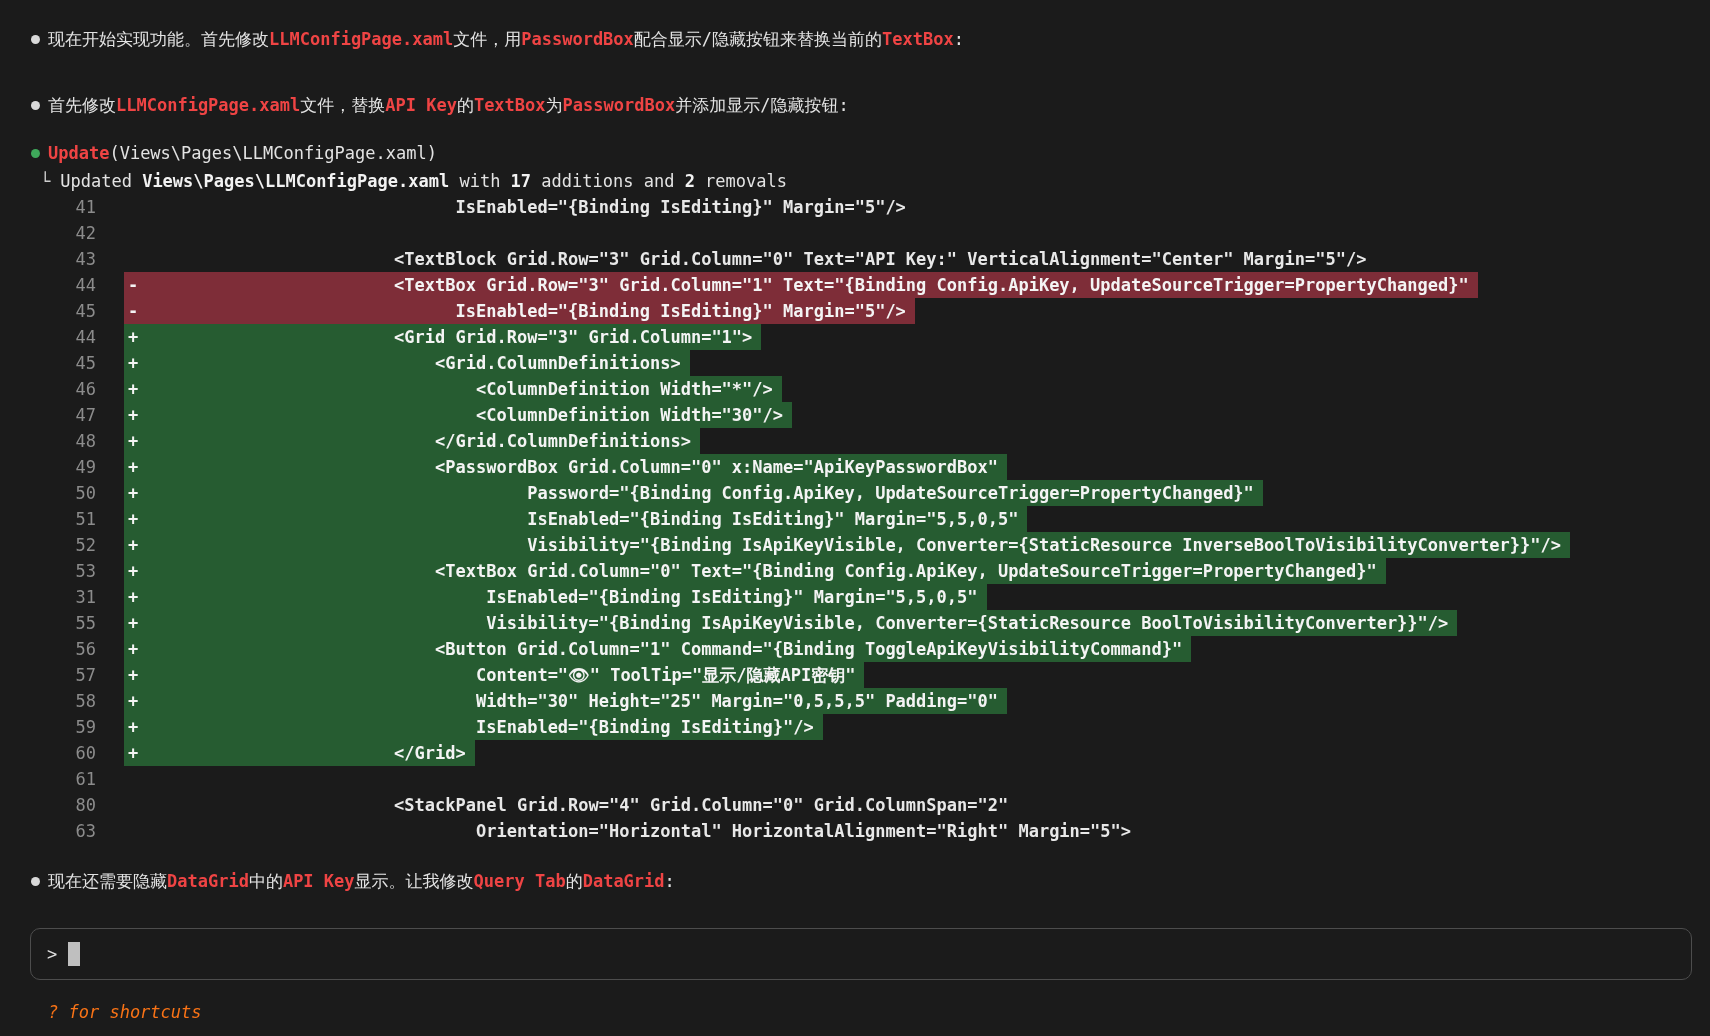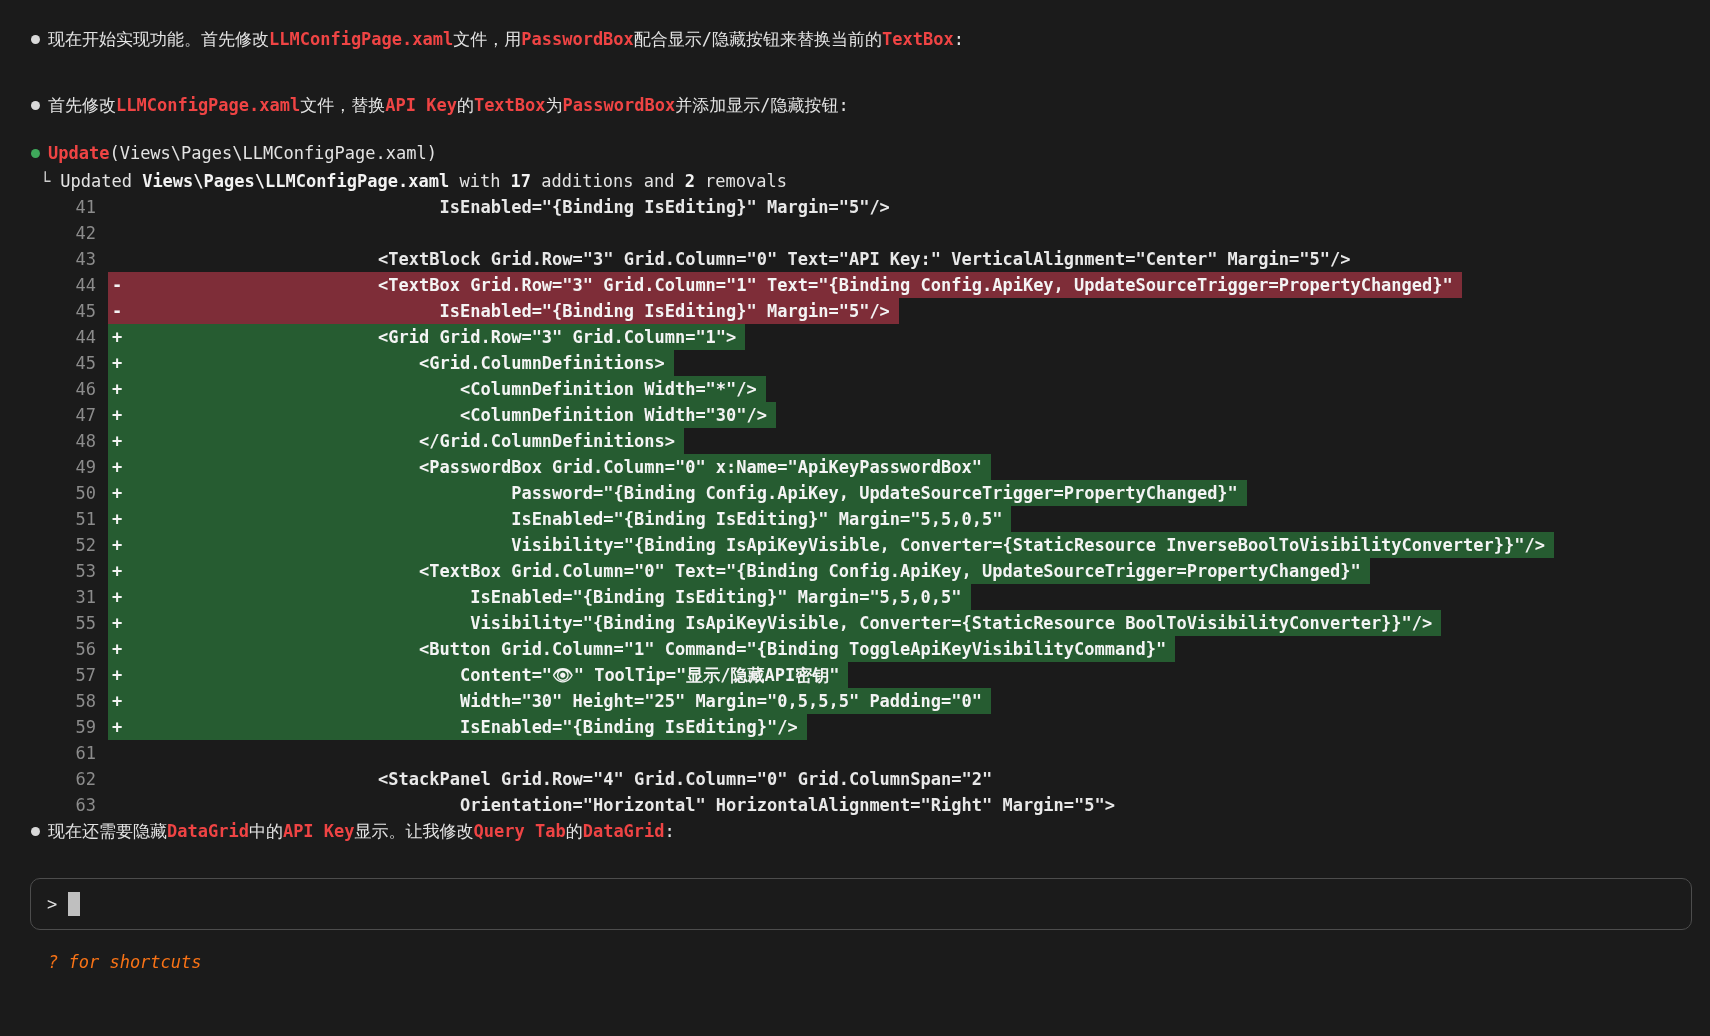--- a/index.html
+++ b/index.html
@@ -18,34 +18,34 @@
   .msg .dot.green{background:#3fa95b;}
   .msg .code{font-weight:bold;color:#ef4444;}
   .mt-b2{margin-top:40px;}
   .mt-tool{margin-top:22px;}
   
   .result{padding-left:40px;line-height:26px;margin-top:2px;color:#e3e3e3;}
   .result .elbow{color:#cfcfcf;margin-right:10px;}
   .result .code{font-weight:bold;color:#f2f2f2;}
   
   .diff{margin-top:0px;}
-  .dline{display:flex;height:26px;line-height:26px;}
+  .dline{display:flex;height:26px;line-height:26px;gap:16px;}
   .ln{
     flex:0 0 96px;text-align:right;padding-right:12px;
     color:#8c8c8c;font-weight:normal;white-space:pre;
   }
   .dcode{
     white-space:pre;font-weight:bold;color:#e8e8e8;
     padding:0 9px 0 4px;
   }
   .dcode.add{background:#265c31;color:#f4f4f4;}
   .dcode.del{background:#7e2d38;color:#f4f4f4;}
   .dcode.blank{padding:0;}
   
-  .mt-b3{}
+  .mt-b3{margin-top:24px;}
   
   .inputbox{
     margin:34px 18px 0 30px;height:52px;
     border:1px solid #4d4d4d;border-radius:10px;
     display:flex;align-items:center;padding:0 16px;
     background:#1b1b1b;box-sizing:border-box;
   }
   .prompt{color:#dedede;margin-right:11px;}
   .cursor{display:inline-block;width:12px;height:24px;background:#bfbfbf;}
   .hint{margin:22px 16px 0 48px;color:#f97316;line-height:20px;font-style:italic;}
@@ -148,25 +148,29 @@
       </div>
       <div class="dline">
         <span class="ln">58</span>
         <span class="dcode add">+                                 Width="30" Height="25" Margin="0,5,5,5" Padding="0"</span>
       </div>
       <div class="dline">
         <span class="ln">59</span>
         <span class="dcode add">+                                 IsEnabled="{Binding IsEditing}"/&gt;</span>
       </div>
       <div class="dline">
+        <span class="ln">60</span>
+        <span class="dcode add">+                         &lt;/Grid&gt;</span>
+      </div>
+      <div class="dline">
         <span class="ln">61</span>
         <span class="dcode blank"></span>
       </div>
       <div class="dline">
-        <span class="ln">62</span>
+        <span class="ln">80</span>
         <span class="dcode ctx">                          &lt;StackPanel Grid.Row="4" Grid.Column="0" Grid.ColumnSpan="2"</span>
       </div>
       <div class="dline">
         <span class="ln">63</span>
         <span class="dcode ctx">                                  Orientation="Horizontal" HorizontalAlignment="Right" Margin="5"&gt;</span>
       </div>
     </div>
 
   <div id="messages-bottom" class="mt-b3">
       <div class="msg"><span class="dot"></span><span>现在还需要隐藏</span><span class="code">DataGrid</span><span>中的</span><span class="code">API Key</span><span>显示。让我修改</span><span class="code">Query Tab</span><span>的</span><span class="code">DataGrid</span><span>:</span></div>

